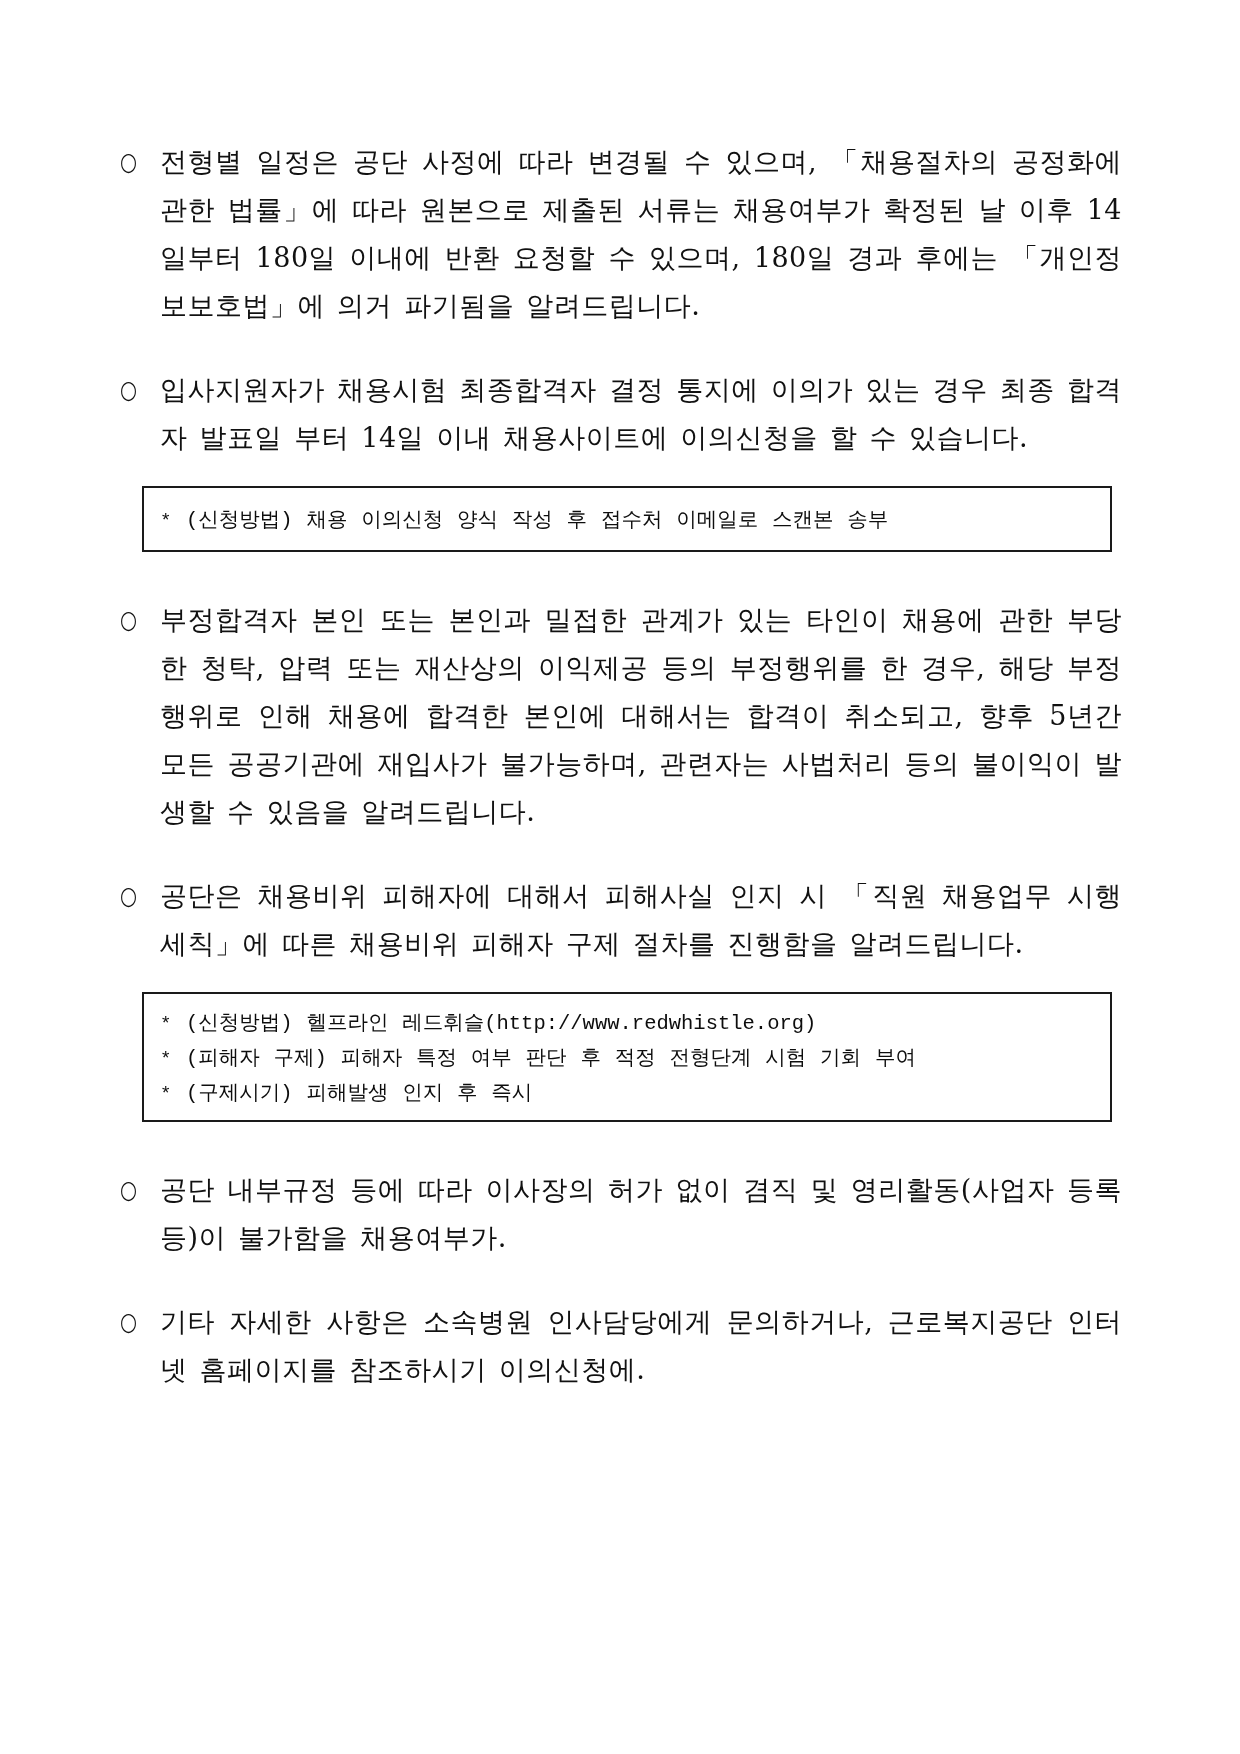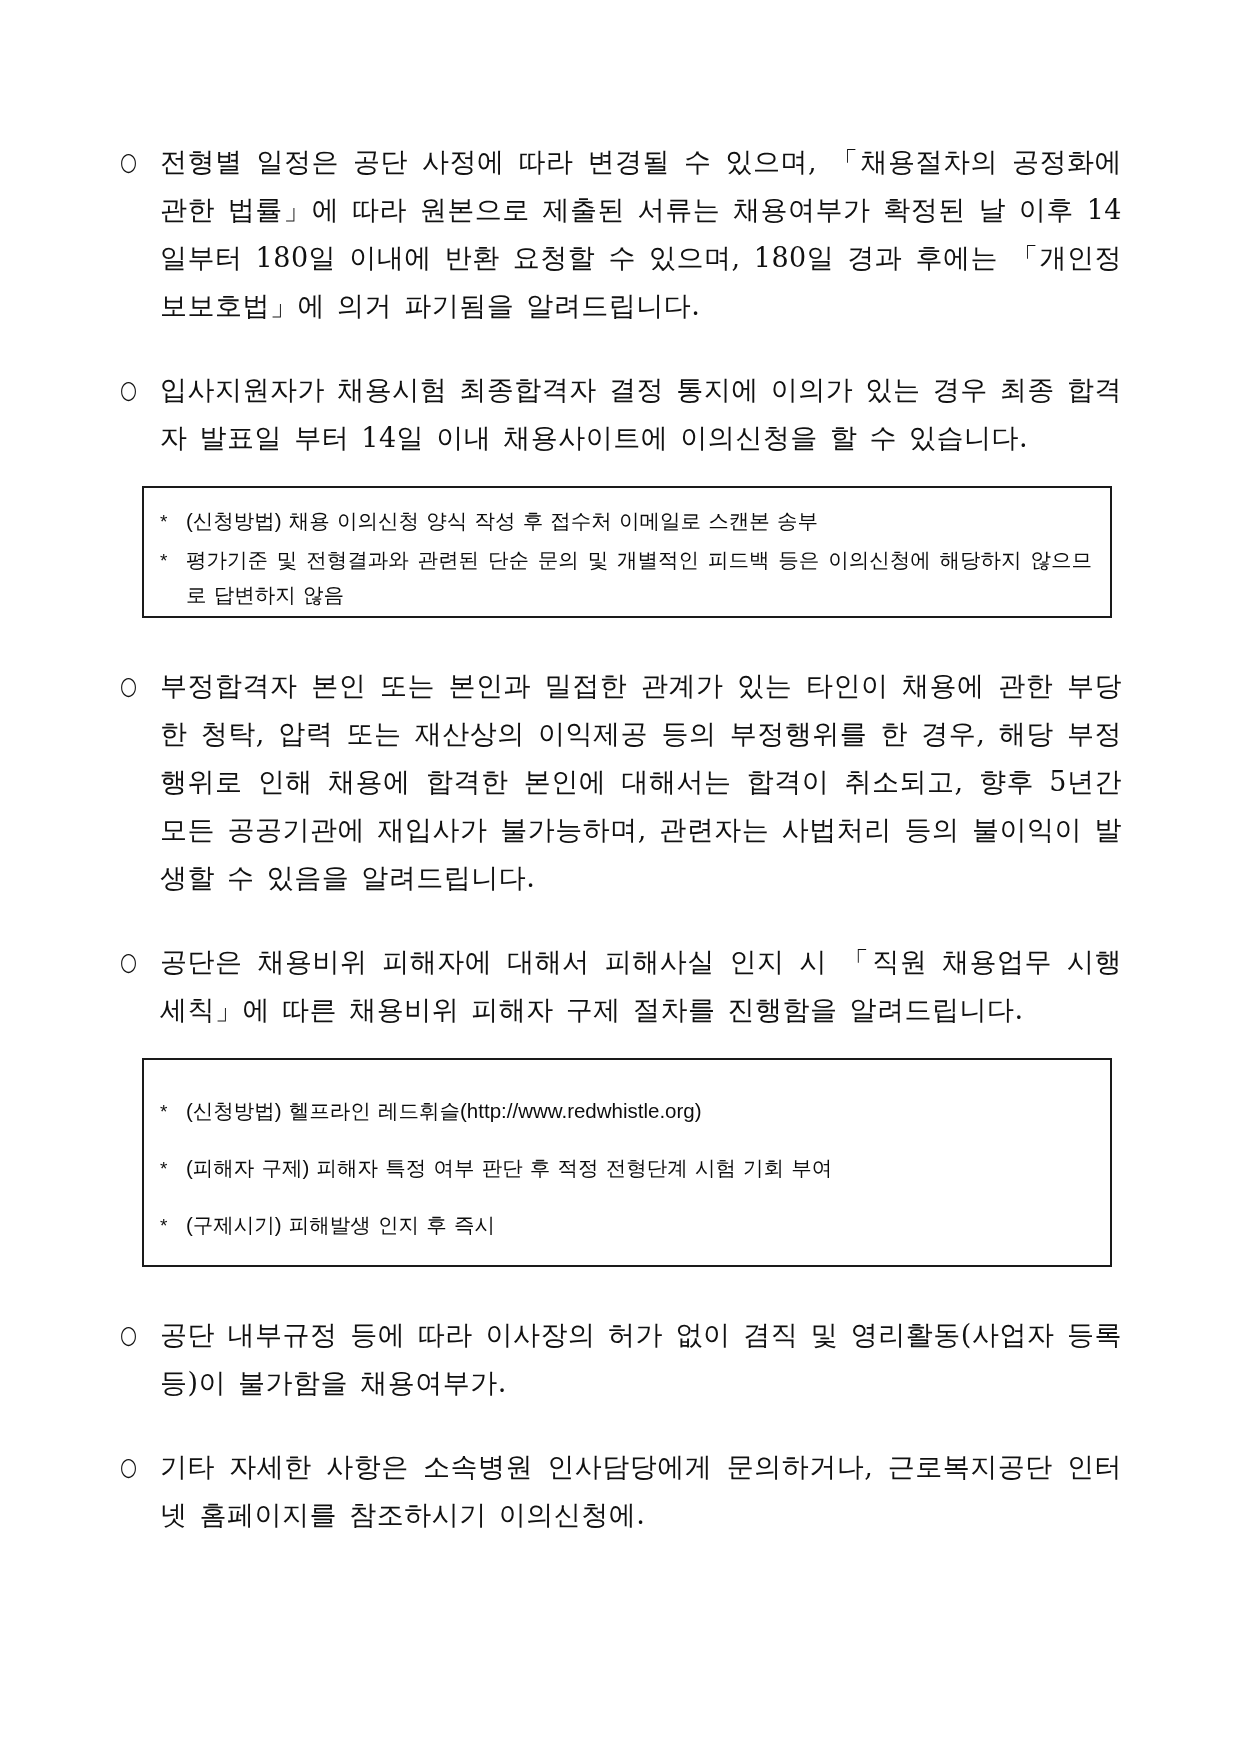--- a/index.html
+++ b/index.html
@@ -37,35 +37,35 @@
   .bullet .btext {
     flex: 1 1 auto;
     text-align: justify;
     word-spacing: 3px;
     letter-spacing: 0.5px;
   }
   
   .note-box {
     border: 2px solid #1a1a1a;
     margin: -12px 10px 44px 22px;
-    padding: 12px 18px 0 16px;
-    font-family: Liberation Sans, sans-serif;
+    padding: 12px 18px 8px 16px;
+    font-family: Liberation Mono, monospace;
     font-size: 20.5px;
     color: #0d0d0d;
   }
   .note-box .note {
     padding-left: 26px;
     text-indent: -26px;
     line-height: 34px;
     margin: 4px 0;
     text-align: justify;
     word-spacing: 1.5px;
   }
   .note-box.spread .note {
-    margin: 22px 0;
+    margin: 1px 0;
   }
   .note .star {
     display: inline-block;
     width: 26px;
     text-indent: 0;
     font-size: 19px;
   }
 </style>
 </head>
 <body>
@@ -79,23 +79,20 @@
     </div>
 
     <div class="bullet">
       <span class="marker">○</span>
       <span class="btext">입사지원자가 채용시험 최종합격자 결정 통지에 이의가 있는 경우 최종 합격자 발표일 부터 14일 이내 채용사이트에 이의신청을 할 수 있습니다.</span>
     </div>
 
     <div class="note-box">
       <div class="note">
         <span class="star">*</span><span>(신청방법) 채용 이의신청 양식 작성 후 접수처 이메일로 스캔본 송부</span>
-      </div>
-      <div class="note">
-        <span class="star">*</span><span>평가기준 및 전형결과와 관련된 단순 문의 및 개별적인 피드백 등은 이의신청에 해당하지 않으므로 답변하지 않음</span>
       </div>
     </div>
 
     <div class="bullet">
       <span class="marker">○</span>
       <span class="btext">부정합격자 본인 또는 본인과 밀접한 관계가 있는 타인이 채용에 관한 부당한 청탁, 압력 또는 재산상의 이익제공 등의 부정행위를 한 경우, 해당 부정행위로 인해 채용에 합격한 본인에 대해서는 합격이 취소되고, 향후 5년간 모든 공공기관에 재입사가 불가능하며, 관련자는 사법처리 등의 불이익이 발생할 수 있음을 알려드립니다.</span>
     </div>
 
     <div class="bullet">
       <span class="marker">○</span>

